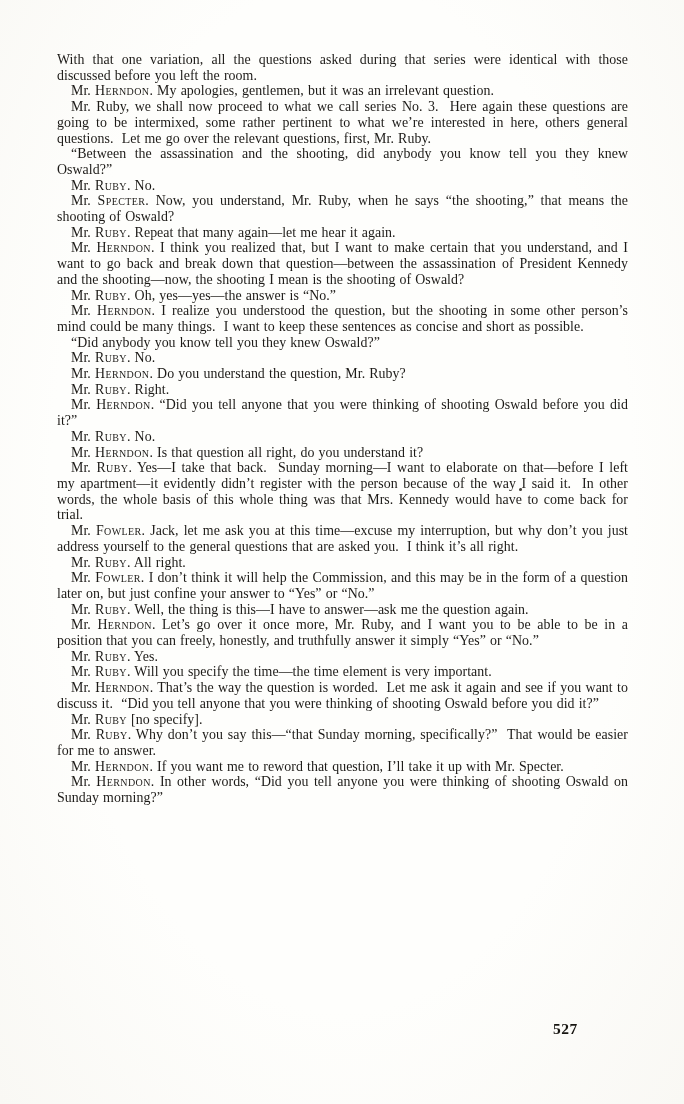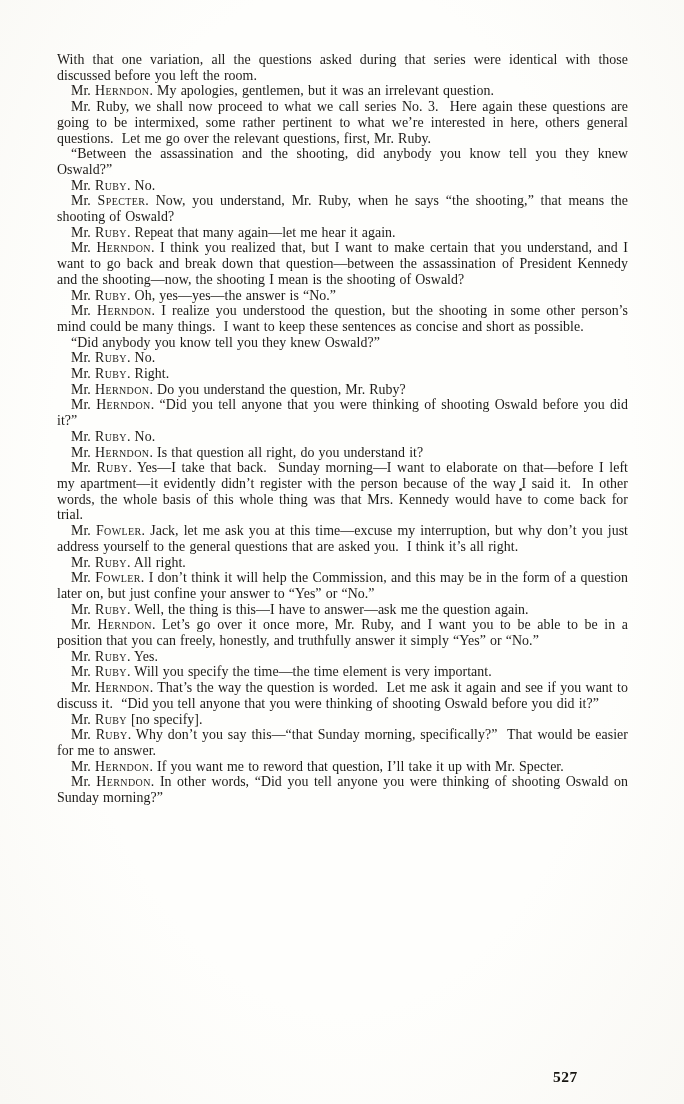--- a/index.html
+++ b/index.html
@@ -36,21 +36,21 @@
   p.para.indent {
     text-indent: 14px;
   }
   .sc {
     font-variant: small-caps;
     letter-spacing: 0.4px;
   }
   .page-number {
     position: absolute;
     left: 553px;
-    top: 1068px;
+    top: 1020px;
     font-size: 15.5px;
     font-weight: bold;
     letter-spacing: 0.5px;
     color: #161410;
   }
   .ink-speck {
     position: absolute;
     left: 519px;
     top: 488px;
     width: 3px;
@@ -69,22 +69,22 @@
       <p class="para indent"><span class="plain">Mr. Ruby, we shall now proceed to what we call series No. 3.  Here again these questions are going to be intermixed, some rather pertinent to what we’re interested in here, others general questions.  Let me go over the relevant questions, first, Mr. Ruby.</span></p>
       <p class="para indent"><span class="plain">“Between the assassination and the shooting, did anybody you know tell you they knew Oswald?”</span></p>
       <p class="para indent"><span class="plain">Mr. </span><span class="sc">Ruby</span><span class="plain">. No.</span></p>
       <p class="para indent"><span class="plain">Mr. </span><span class="sc">Specter</span><span class="plain">. Now, you understand, Mr. Ruby, when he says “the shooting,” that means the shooting of Oswald?</span></p>
       <p class="para indent"><span class="plain">Mr. </span><span class="sc">Ruby</span><span class="plain">. Repeat that many again—let me hear it again.</span></p>
       <p class="para indent"><span class="plain">Mr. </span><span class="sc">Herndon</span><span class="plain">. I think you realized that, but I want to make certain that you understand, and I want to go back and break down that question—between the assassination of President Kennedy and the shooting—now, the shooting I mean is the shooting of Oswald?</span></p>
       <p class="para indent"><span class="plain">Mr. </span><span class="sc">Ruby</span><span class="plain">. Oh, yes—yes—the answer is “No.”</span></p>
       <p class="para indent"><span class="plain">Mr. </span><span class="sc">Herndon</span><span class="plain">. I realize you understood the question, but the shooting in some other person’s mind could be many things.  I want to keep these sentences as concise and short as possible.</span></p>
       <p class="para indent"><span class="plain">“Did anybody you know tell you they knew Oswald?”</span></p>
       <p class="para indent"><span class="plain">Mr. </span><span class="sc">Ruby</span><span class="plain">. No.</span></p>
+      <p class="para indent"><span class="plain">Mr. </span><span class="sc">Herndon</span><span class="plain">. Do you understand the question, Mr. Ruby?</span></p>
       <p class="para indent"><span class="plain">Mr. </span><span class="sc">Ruby</span><span class="plain">. Right.</span></p>
-      <p class="para indent"><span class="plain">Mr. </span><span class="sc">Herndon</span><span class="plain">. Do you understand the question, Mr. Ruby?</span></p>
       <p class="para indent"><span class="plain">Mr. </span><span class="sc">Herndon</span><span class="plain">. “Did you tell anyone that you were thinking of shooting Oswald before you did it?”</span></p>
       <p class="para indent"><span class="plain">Mr. </span><span class="sc">Ruby</span><span class="plain">. No.</span></p>
       <p class="para indent"><span class="plain">Mr. </span><span class="sc">Herndon</span><span class="plain">. Is that question all right, do you understand it?</span></p>
       <p class="para indent"><span class="plain">Mr. </span><span class="sc">Ruby</span><span class="plain">. Yes—I take that back.  Sunday morning—I want to elaborate on that—before I left my apartment—it evidently didn’t register with the person because of the way I said it.  In other words, the whole basis of this whole thing was that Mrs. Kennedy would have to come back for trial.</span></p>
       <p class="para indent"><span class="plain">Mr. </span><span class="sc">Fowler</span><span class="plain">. Jack, let me ask you at this time—excuse my interruption, but why don’t you just address yourself to the general questions that are asked you.  I think it’s all right.</span></p>
       <p class="para indent"><span class="plain">Mr. </span><span class="sc">Ruby</span><span class="plain">. All right.</span></p>
       <p class="para indent"><span class="plain">Mr. </span><span class="sc">Fowler</span><span class="plain">. I don’t think it will help the Commission, and this may be in the form of a question later on, but just confine your answer to “Yes” or “No.”</span></p>
       <p class="para indent"><span class="plain">Mr. </span><span class="sc">Ruby</span><span class="plain">. Well, the thing is this—I have to answer—ask me the question again.</span></p>
       <p class="para indent"><span class="plain">Mr. </span><span class="sc">Herndon</span><span class="plain">. Let’s go over it once more, Mr. Ruby, and I want you to be able to be in a position that you can freely, honestly, and truthfully answer it simply “Yes” or “No.”</span></p>
       <p class="para indent"><span class="plain">Mr. </span><span class="sc">Ruby</span><span class="plain">. Yes.</span></p>

